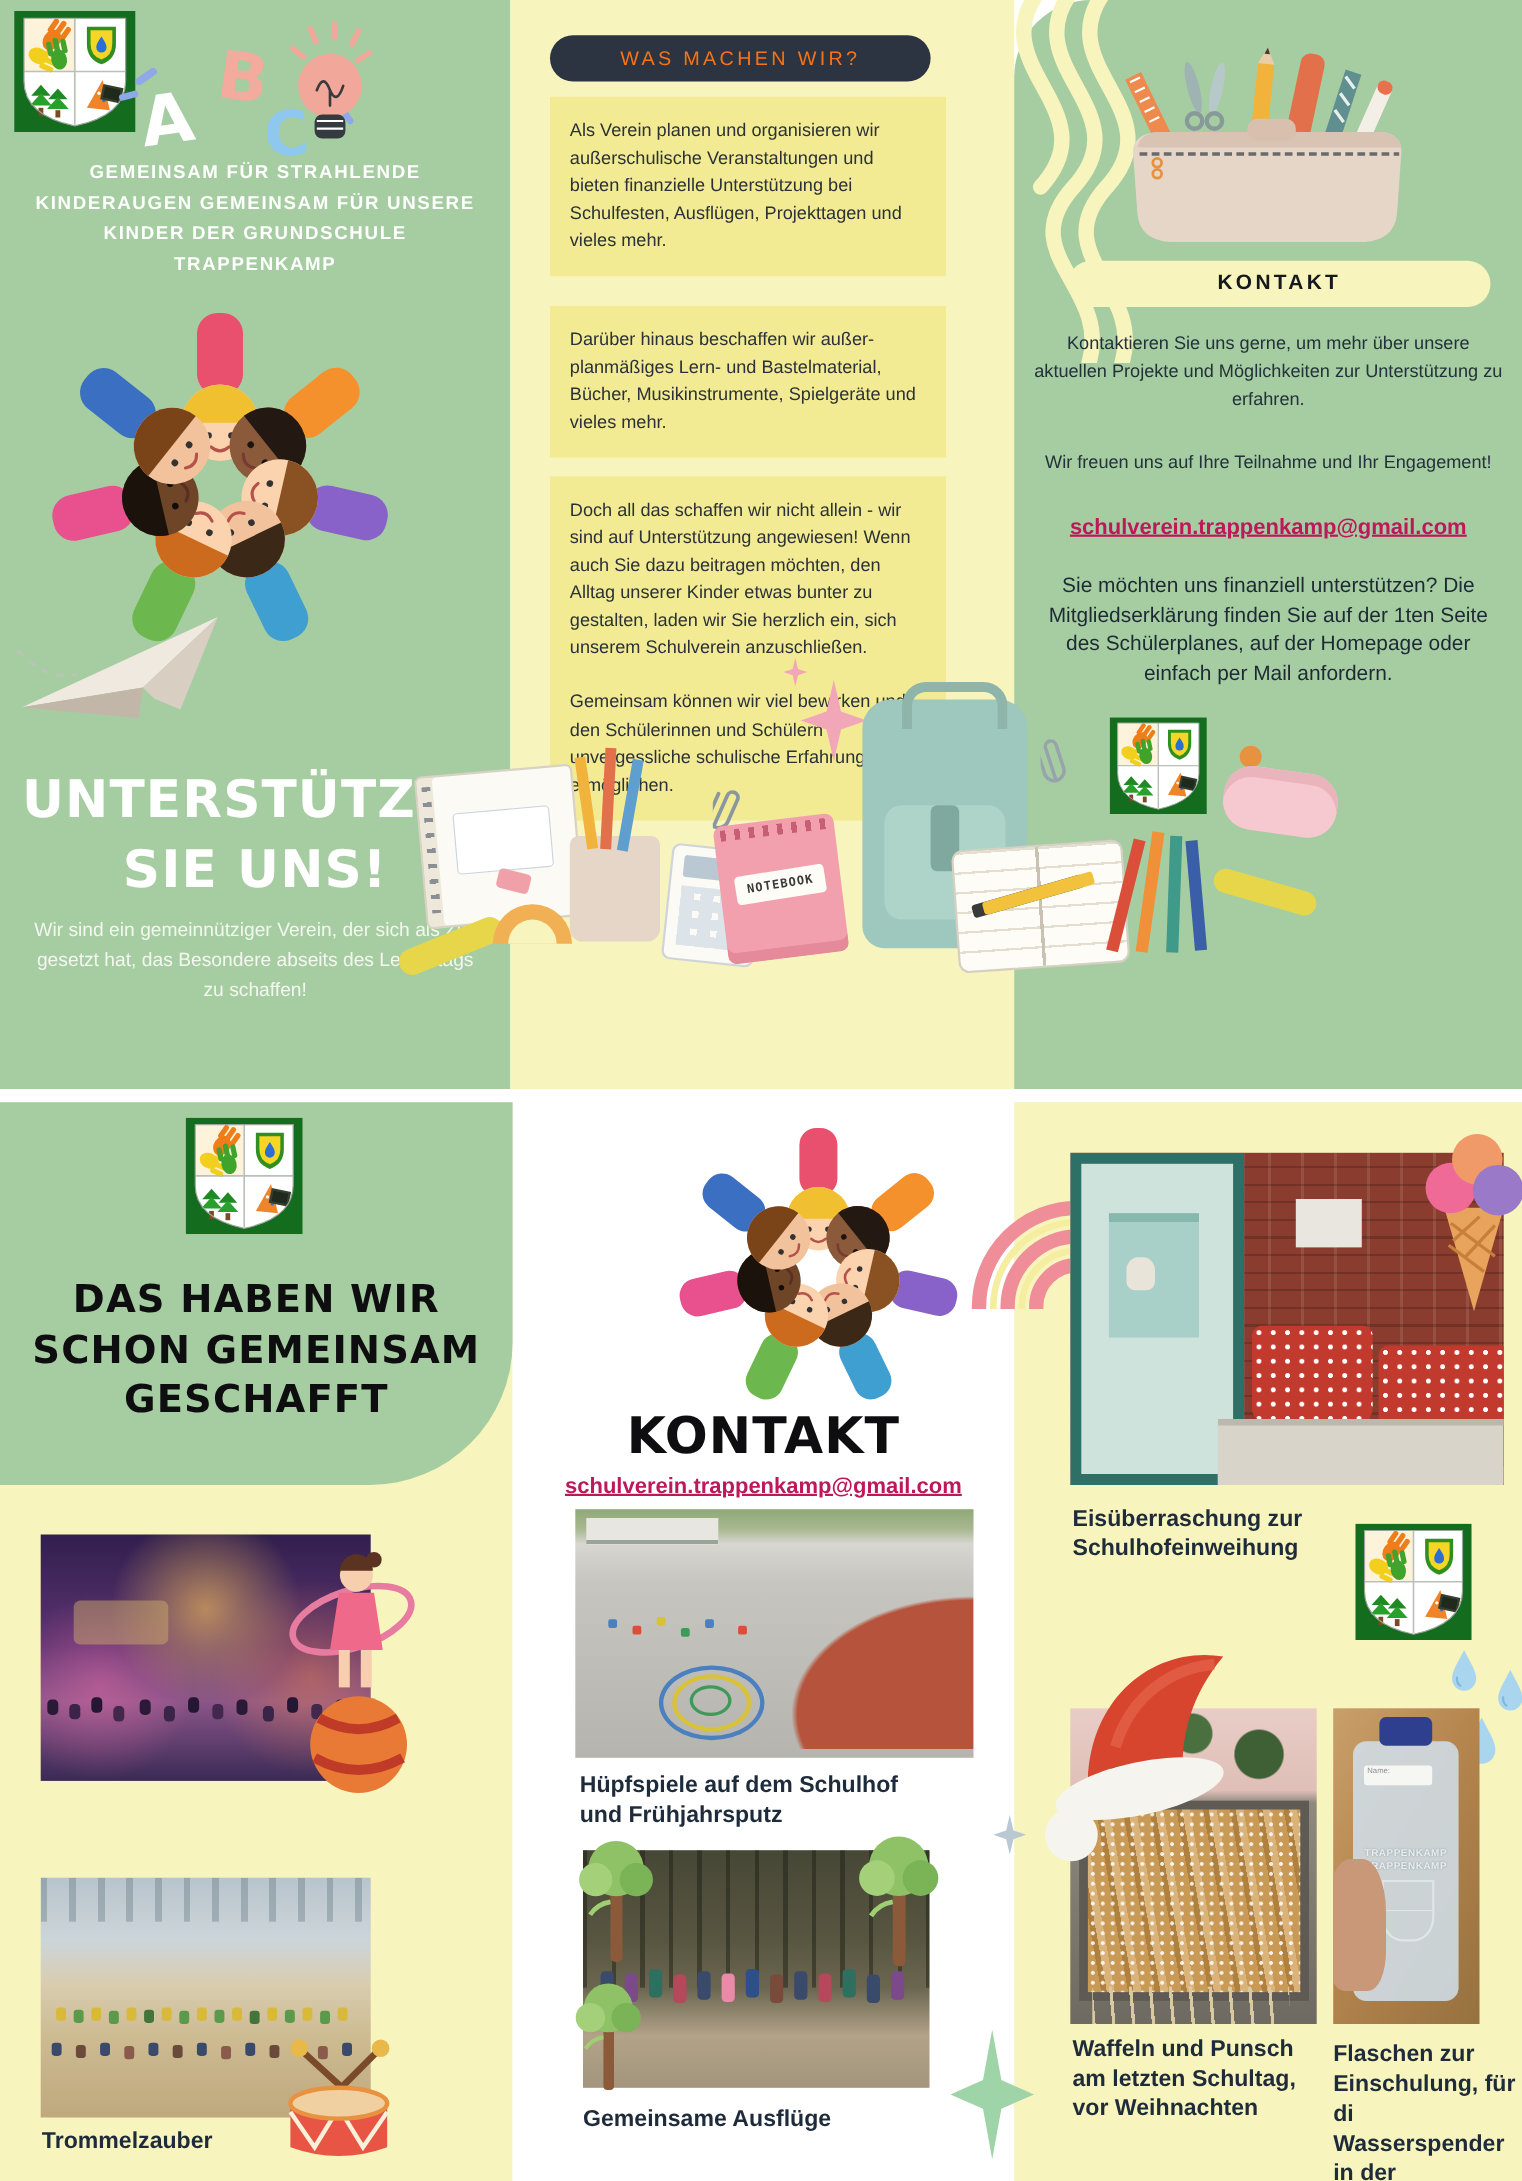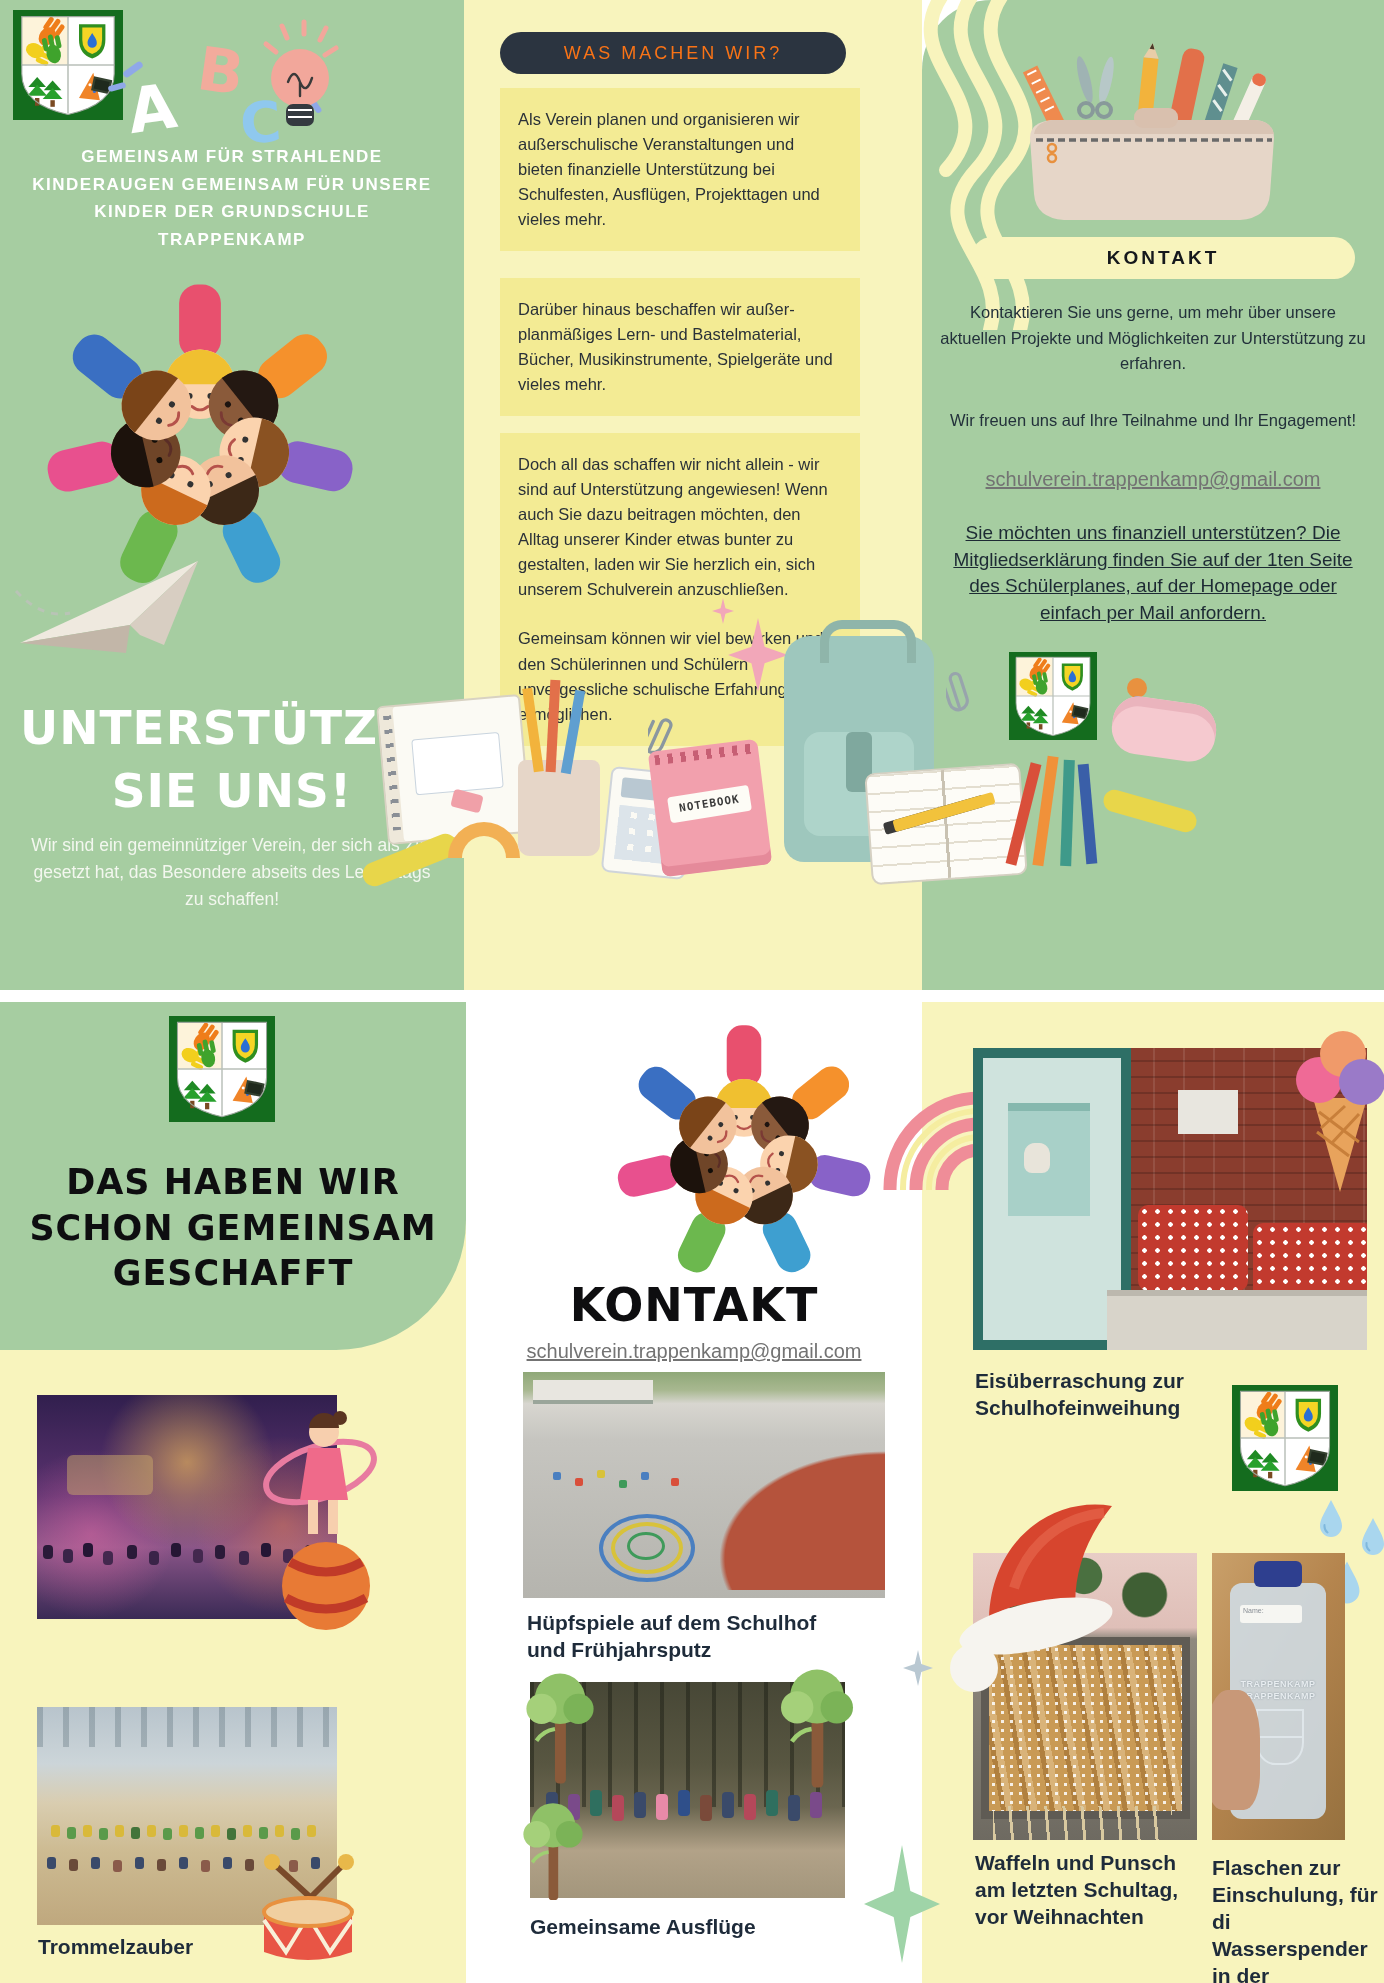--- a/index.html
+++ b/index.html
@@ -15,21 +15,21 @@
   .pillDark{background:#2b3440;color:#f97316;border-radius:24px;display:flex;align-items:center;justify-content:center;
             font-size:18px;letter-spacing:3px;font-weight:500;}
   .pillLight{background:#f8f4bd;color:#15181c;border-radius:22px;display:flex;align-items:center;justify-content:center;
             font-size:19px;letter-spacing:3px;font-weight:700;}
   .ybox{background:#f3eb94;padding:19px 18px;font-size:16.5px;line-height:1.52;color:#2a3138;}
   .ybox p{margin:0;}
   .ybox p + p{margin-top:24px;}
   .cap{font-weight:700;color:#1e2b3a;font-size:21px;line-height:1.28;}
   .centered{text-align:center;}
   .whiteTxt{color:#ffffff;}
-  .emailLink{font-weight:400;text-decoration:underline;color:#737373;cursor:pointer;}
+  .emailLink{font-weight:700;text-decoration:underline;color:#be185d;cursor:pointer;}
   .markerTitle{font-weight:700;color:#0e0e10;letter-spacing:1px;}
   .spark4{clip-path:polygon(50% 0%,61% 39%,100% 50%,61% 61%,50% 100%,39% 61%,0% 50%,39% 39%);}
   .photo{position:absolute;overflow:hidden;}
   .crowd{position:absolute;}
   .abcL{position:absolute;font-weight:800;font-family:"DejaVu Sans",sans-serif;}
   .dash{position:absolute;background:#8fa8e8;border-radius:4px;}
 </style>
 </head>
 <body>
 
@@ -272,21 +272,21 @@
     </svg>
 
     <div class="abs pillLight" style="left:971px;top:237px;width:384px;height:42px;">
       <span>KONTAKT</span>
     </div>
     <div class="abs centered" style="left:940px;top:300px;width:426px;font-size:16.5px;line-height:1.55;color:#23313b;">Kontaktieren Sie uns gerne, um mehr über unsere aktuellen Projekte und Möglichkeiten zur Unterstützung zu erfahren.</div>
     <div class="abs centered" style="left:950px;top:408px;width:406px;font-size:16.5px;line-height:1.55;color:#23313b;">Wir freuen uns auf Ihre Teilnahme und Ihr Engagement!</div>
     <div class="abs centered" style="left:928px;top:468px;width:450px;font-size:20px;">
       <a class="emailLink">schulverein.trappenkamp@gmail.com</a>
     </div>
-    <div class="abs centered" style="left:936px;top:520px;width:434px;font-size:19px;line-height:1.4;color:#1d2a34;text-decoration:underline;">Sie möchten uns finanziell unterstützen? Die Mitgliedserklärung finden Sie auf der 1ten Seite des Schülerplanes, auf der Homepage oder einfach per Mail anfordern.</div>
+    <div class="abs centered" style="left:936px;top:520px;width:434px;font-size:19px;line-height:1.4;color:#1d2a34;">Sie möchten uns finanziell unterstützen? Die Mitgliedserklärung finden Sie auf der 1ten Seite des Schülerplanes, auf der Homepage oder einfach per Mail anfordern.</div>
 
     <svg class="abs" style="left:1008px;top:652px;width:90px;height:88px;">
         <use href="#logo-crest"></use>
       </svg>
 
     
     <div class="abs" style="left:382px;top:700px;width:140px;height:135px;background:#fbfaf4;border:2px solid #d8d2c2;border-radius:6px;transform:rotate(-5deg);box-shadow:inset 14px 0 0 #eee8da;">
       <div class="abs" style="left:4px;top:8px;width:8px;height:115px;background:repeating-linear-gradient(180deg,#8a8f96 0 4px,transparent 4px 14px);"></div>
       <div class="abs" style="left:30px;top:34px;width:86px;height:54px;background:#ffffff;border:1.5px solid #c9d4de;border-radius:4px;"></div>
     </div>

